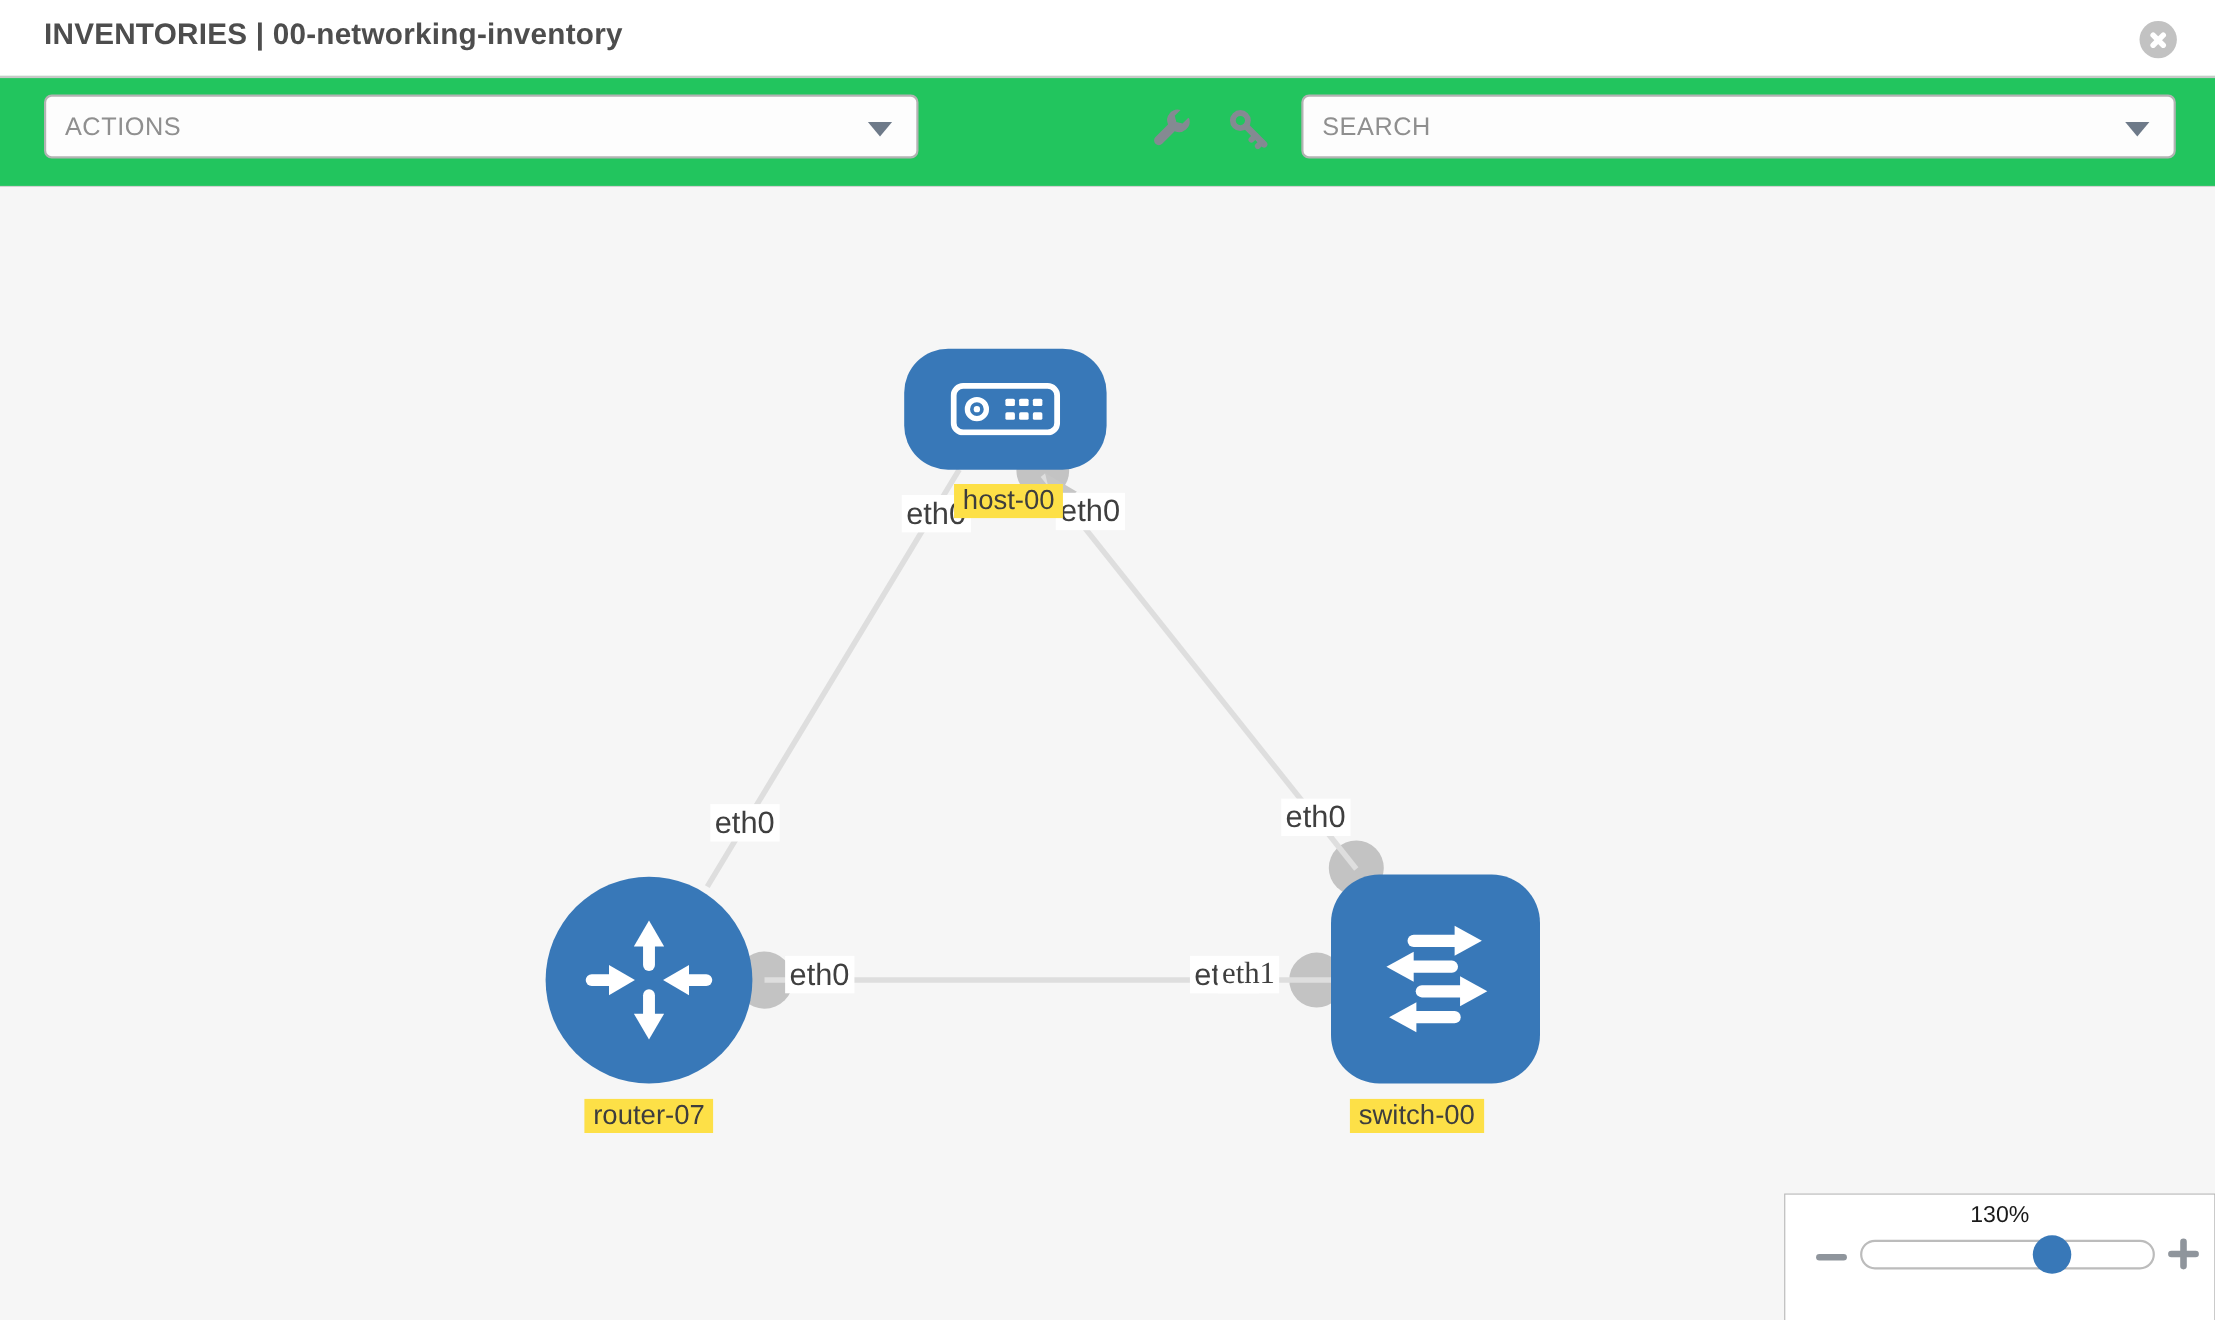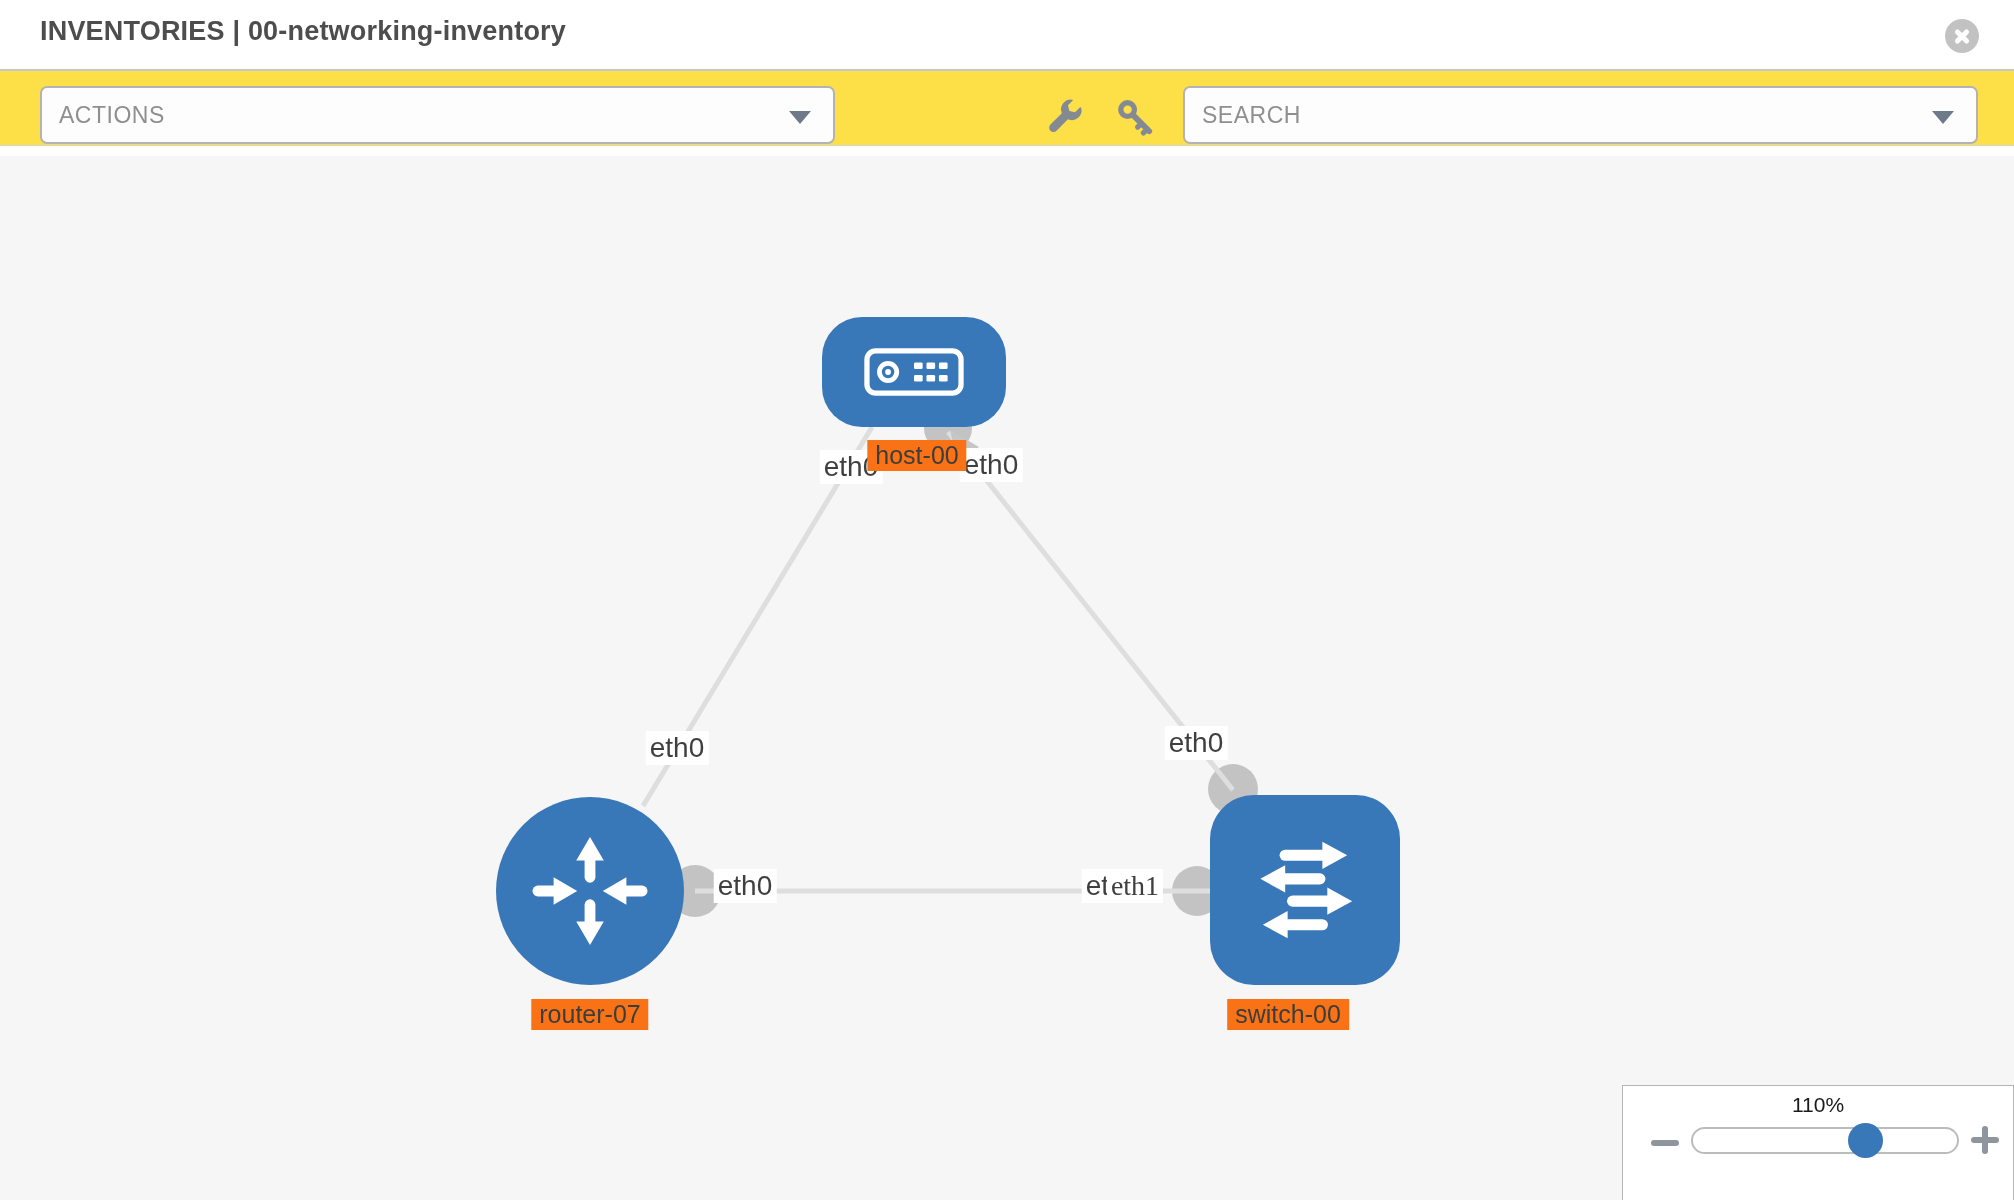--- a/index.html
+++ b/index.html
@@ -8,40 +8,40 @@
     font-family:"Liberation Sans","DejaVu Sans",sans-serif;background:#ffffff;
   }
   
   .header{position:absolute;left:0;top:0;right:0;height:66px;background:#fff;z-index:10;}
   .page-title{position:absolute;left:40px;top:16px;font-size:27px;font-weight:bold;color:#4d4d4d;letter-spacing:.2px;}
   .close-btn{position:absolute;left:1945px;top:19px;width:34px;height:34px;border-radius:50%;background:#c2c2c2;cursor:pointer;}
   .close-btn .xb{position:absolute;left:8px;top:15px;width:18px;height:5px;border-radius:3px;background:#fff;}
   .close-btn .xb.a{transform:rotate(45deg);}
   .close-btn .xb.b{transform:rotate(-45deg);}
   
-  .toolbar{position:absolute;left:0;top:69px;right:0;height:77px;background:#fde047;
+  .toolbar{position:absolute;left:0;top:69px;right:0;height:101px;background:#22c55e;
     border-top:2px solid #c8c8c8;border-bottom:1px solid #d2d2d2;box-sizing:border-box;z-index:10;}
   .select{position:absolute;top:15px;height:58px;background:#fdfdfd;border:2px solid #b3b3b3;
     border-radius:7px;box-sizing:border-box;cursor:pointer;}
   .select .lbl{display:block;line-height:54px;padding-left:17px;font-size:23px;color:#8f8f8f;letter-spacing:.5px;}
   .select .caret{position:absolute;right:22px;top:23px;width:0;height:0;
     border-left:11px solid transparent;border-right:11px solid transparent;border-top:13px solid #6e7a89;}
   .actions-select{left:40px;width:795px;}
   .search-select{left:1183px;width:795px;}
   .tb-icon{position:absolute;top:27px;width:38px;height:38px;cursor:pointer;}
   .tb-icon.wrench{left:1046px;}
   .tb-icon.key{left:1116px;}
   
   .canvas{position:absolute;left:0;top:156px;right:0;bottom:0;background:#f6f6f6;z-index:1;}
   #links-svg{position:absolute;left:0;top:0;z-index:1;}
   .node{position:absolute;background:#3878b8;display:flex;align-items:center;justify-content:center;z-index:3;cursor:pointer;}
   .node-host{left:822px;top:317px;width:184px;height:110px;border-radius:40px;}
   .node-router{left:496px;top:797px;width:188px;height:188px;border-radius:50%;}
   .node-switch{left:1210px;top:795px;width:190px;height:190px;border-radius:44px;}
-  .nlabel{position:absolute;transform:translateX(-50%);background:#f97316;padding:1px 8px;
+  .nlabel{position:absolute;transform:translateX(-50%);background:#fde047;padding:1px 8px;
     font-size:25px;color:#3d3d3d;white-space:nowrap;z-index:4;}
   .nlabel.host{left:917px;top:440px;}
   .nlabel.router{left:590px;top:999px;}
   .nlabel.switch{left:1288px;top:999px;}
   .plabel{position:absolute;transform:translate(-50%,-50%);background:#fff;padding:1px 4px;
     font-size:28px;color:#3f3f3f;white-space:nowrap;z-index:2;}
   
   .zoom-panel{position:absolute;left:1622px;top:1085px;width:392px;height:116px;background:#fff;
     border:1px solid #b5b5b5;box-sizing:border-box;z-index:6;}
   .zoom-level{position:absolute;left:0;top:7px;width:100%;text-align:center;font-size:21px;color:#1a1a1a;}
@@ -158,21 +158,21 @@
     <span class="plabel" style="left: 851px; top: 467px;">eth0</span>
     <span class="plabel" style="left: 991px; top: 465px;">eth0</span>
     <span class="plabel" style="left: 677px; top: 748px;">eth0</span>
     <span class="plabel" style="left: 1196px; top: 743px;">eth0</span>
     <span class="plabel" style="left: 745px; top: 886px;">eth0</span>
     <span class="plabel" style="left: 1113px; top: 886px;">eth0</span>
     <span class="plabel" style="left: 1135px; top: 886px; font-family: Liberation Serif, serif;">eth1</span>
   </div>
 
 <div class="zoom-panel">
-  <div class="zoom-level">110%</div>
+  <div class="zoom-level">130%</div>
   <div class="zbtn zoom-out">
     <span class="hbar"></span>
   </div>
   <div class="ztrack">
     <div class="zthumb"></div>
   </div>
   <div class="zbtn zoom-in">
     <span class="hbar"></span>
     <span class="vbar"></span>
   </div>

